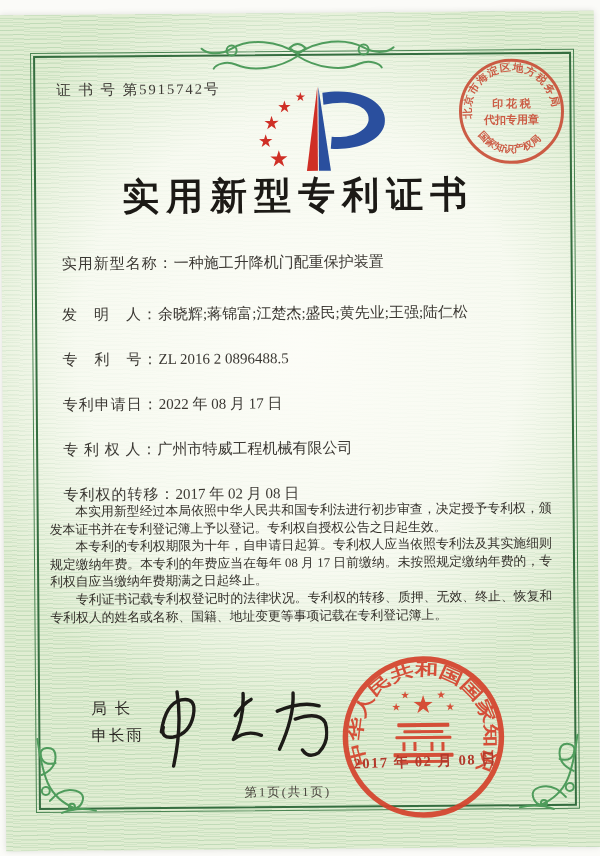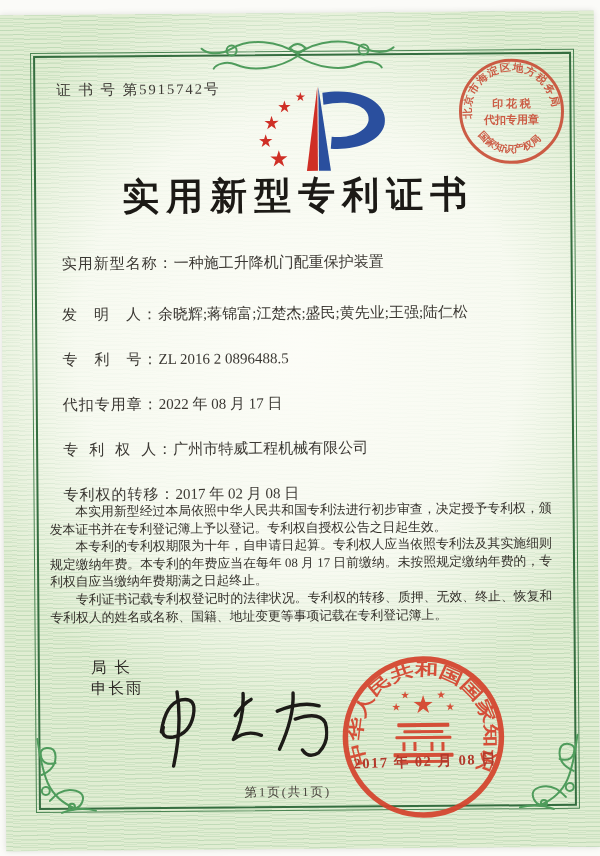--- a/index.html
+++ b/index.html
@@ -25,30 +25,30 @@
   .flourish.left{left:-5px;}
   .flourish.right{right:-5px;transform:scaleX(-1);}
   .cert-no{position:absolute;left:56px;top:66px;font-size:14.5px;color:#3c3934;letter-spacing:2px;}
   .tax-stamp{position:absolute;left:455px;top:44px;opacity:0.9;}
   .logo{position:absolute;left:238px;top:72px;}
   .title{
     position:absolute;left:0;right:0;top:158px;text-align:center;
     font-size:37px;font-weight:bold;color:#1c1a16;letter-spacing:7px;
   }
   .field{position:absolute;left:60px;right:40px;font-size:15px;color:#3b3833;white-space:nowrap;}
-  .field .lbl{letter-spacing:1px;font-family:Liberation Mono, monospace;}
+  .field .lbl{letter-spacing:1px;}
   .f0{top:240px;} .f1{top:291px;} .f2{top:336px;} .f3{top:381px;} .f4{top:426px;} .f5{top:471px;}
   .body-text{
     position:absolute;left:46px;width:502px;top:489px;
     font-size:12.8px;line-height:17.6px;color:#35322c;text-align:justify;
   }
   .body-text p{margin:0;text-indent:2em;}
-  .director{position:absolute;left:86px;top:643px;font-size:15.5px;color:#2e2b27;}
+  .director{position:absolute;left:86px;top:684px;font-size:15.5px;color:#2e2b27;}
   .director .t{letter-spacing:8px;display:block;}
-  .director .n{display:block;margin-top:0;letter-spacing:2px;}
+  .director .n{display:block;margin-top:6px;letter-spacing:2px;}
   .signature{position:absolute;left:138px;top:672px;}
   .seal{position:absolute;left:333px;top:640px;opacity:0.92;}
   .seal-date{
     position:absolute;left:348px;top:740px;font-size:14.5px;font-weight:bold;
     color:#b2392b;letter-spacing:1.5px;transform:rotate(-1.5deg);white-space:nowrap;
   }
   .page-footer{position:absolute;left:0;right:30px;top:771px;text-align:center;font-size:12.5px;color:#4a463f;letter-spacing:2px;}
   .stamp-txt{fill:#c94c35;}
 </style>
 </head>
@@ -128,21 +128,21 @@
     <path d="M79 2 L68 86 L79 86 Z" fill="#cf2f26"></path>
     <path d="M80 2 L80 86 L92 86 Z" fill="#2a4f9e"></path>
     <path d="M84 8 C 128 2 150 22 146 40 C 142 58 116 66 92 64 L93 52 C 112 54 128 47 130 36 C 132 22 112 14 85 20 Z" fill="#2a4f9e"></path>
   </svg>
 
   <div class="title">实用新型专利证书</div>
 
   <div class="field f0"><span class="lbl">实用新型名称：</span><span>一种施工升降机门配重保护装置</span></div>
   <div class="field f1"><span class="lbl">发　明　人：</span><span>余晓辉;蒋锦富;江楚杰;盛民;黄先业;王强;陆仁松</span></div>
   <div class="field f2"><span class="lbl">专　利　号：</span><span>ZL 2016 2 0896488.5</span></div>
-  <div class="field f3"><span class="lbl">代扣专用章：</span><span>2022 年 08 月 17 日</span></div>
+  <div class="field f3"><span class="lbl">专利申请日：</span><span>2022 年 08 月 17 日</span></div>
   <div class="field f4"><span class="lbl">专 利 权 人：</span><span>广州市特威工程机械有限公司</span></div>
   <div class="field f5"><span class="lbl">专利权的转移：</span><span>2017 年 02 月 08 日</span></div>
 
   <div class="body-text">
     <p>本实用新型经过本局依照中华人民共和国专利法进行初步审查，决定授予专利权，颁发本证书并在专利登记簿上予以登记。专利权自授权公告之日起生效。</p>
     <p>本专利的专利权期限为十年，自申请日起算。专利权人应当依照专利法及其实施细则规定缴纳年费。本专利的年费应当在每年 08 月 17 日前缴纳。未按照规定缴纳年费的，专利权自应当缴纳年费期满之日起终止。</p>
     <p>专利证书记载专利权登记时的法律状况。专利权的转移、质押、无效、终止、恢复和专利权人的姓名或名称、国籍、地址变更等事项记载在专利登记簿上。</p>
   </div>
 
   <div class="director">

